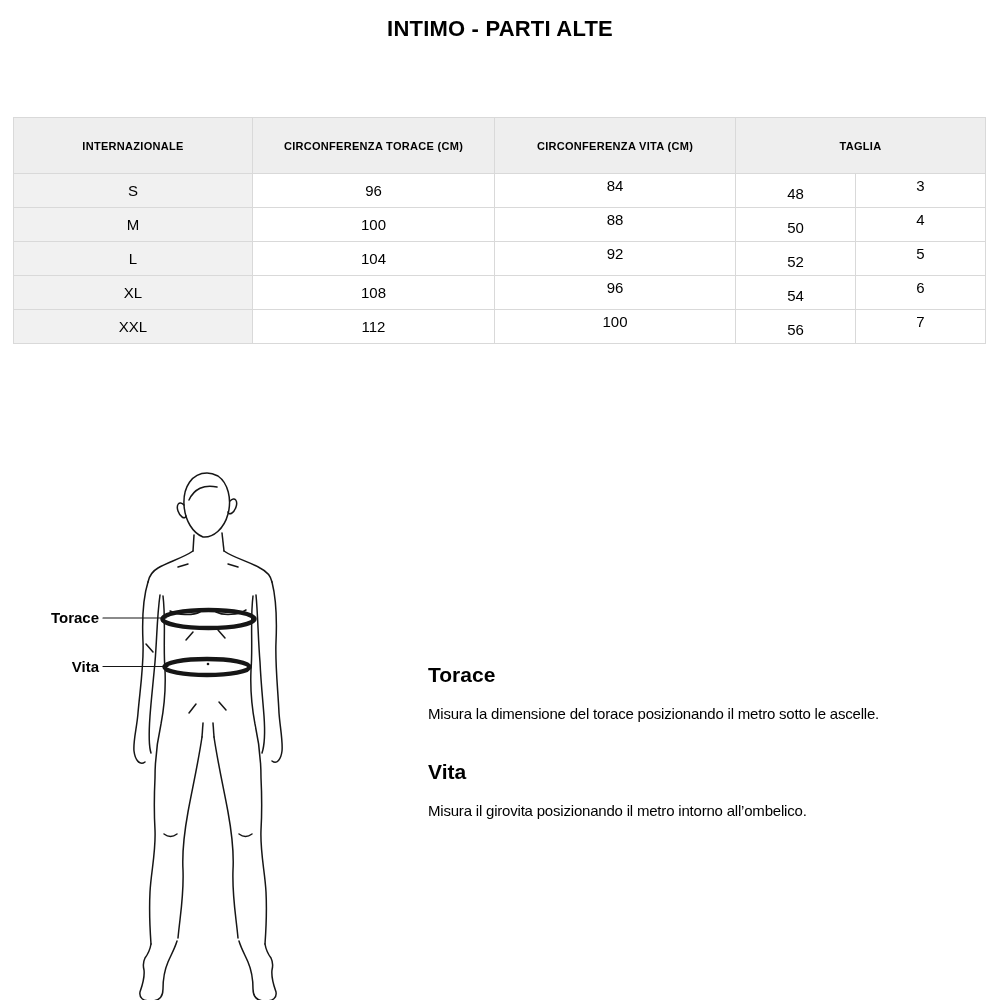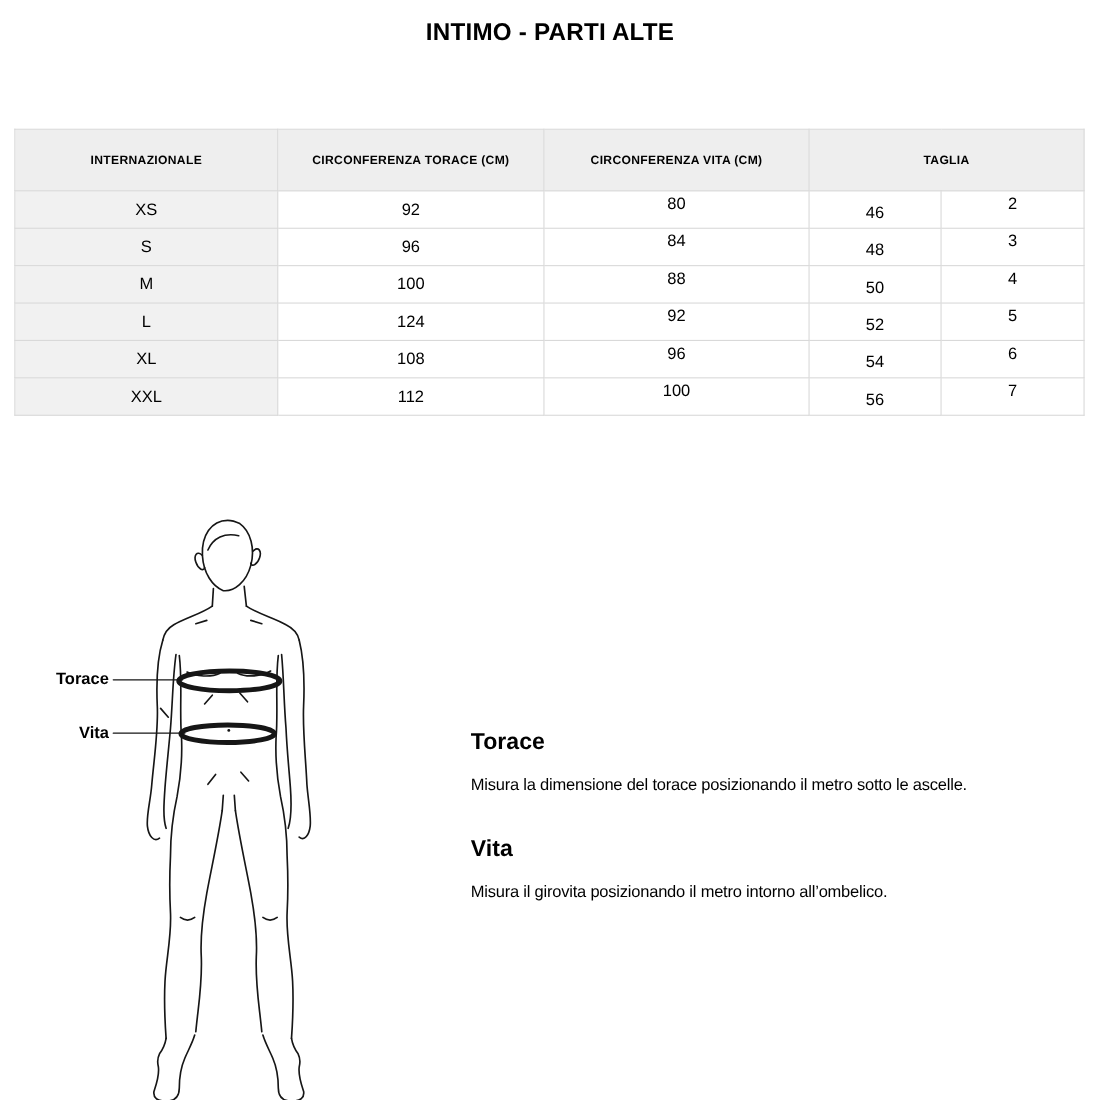--- a/index.html
+++ b/index.html
@@ -70,43 +70,36 @@
   <thead>
     <tr>
       <th>INTERNAZIONALE</th>
       <th>CIRCONFERENZA TORACE (CM)</th>
       <th>CIRCONFERENZA VITA (CM)</th>
       <th colspan="2">TAGLIA</th>
     </tr>
   </thead>
   <tbody id="size-rows">
       <tr>
-        <td class="size-cell"><span>XS</span></td>
-        <td class="chest-cell"><span>92</span></td>
-        <td class="waist-cell"><span>80</span></td>
-        <td class="taglia-a-cell"><span>46</span></td>
-        <td class="taglia-b-cell"><span>2</span></td>
-      </tr>
-      <tr>
         <td class="size-cell"><span>S</span></td>
         <td class="chest-cell"><span>96</span></td>
         <td class="waist-cell"><span>84</span></td>
         <td class="taglia-a-cell"><span>48</span></td>
         <td class="taglia-b-cell"><span>3</span></td>
       </tr>
       <tr>
         <td class="size-cell"><span>M</span></td>
         <td class="chest-cell"><span>100</span></td>
         <td class="waist-cell"><span>88</span></td>
         <td class="taglia-a-cell"><span>50</span></td>
         <td class="taglia-b-cell"><span>4</span></td>
       </tr>
       <tr>
         <td class="size-cell"><span>L</span></td>
-        <td class="chest-cell"><span>124</span></td>
+        <td class="chest-cell"><span>104</span></td>
         <td class="waist-cell"><span>92</span></td>
         <td class="taglia-a-cell"><span>52</span></td>
         <td class="taglia-b-cell"><span>5</span></td>
       </tr>
       <tr>
         <td class="size-cell"><span>XL</span></td>
         <td class="chest-cell"><span>108</span></td>
         <td class="waist-cell"><span>96</span></td>
         <td class="taglia-a-cell"><span>54</span></td>
         <td class="taglia-b-cell"><span>6</span></td>

